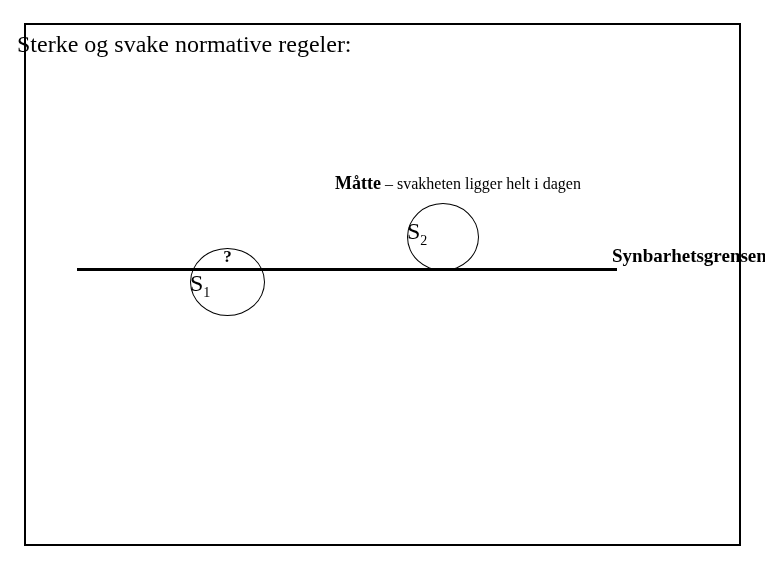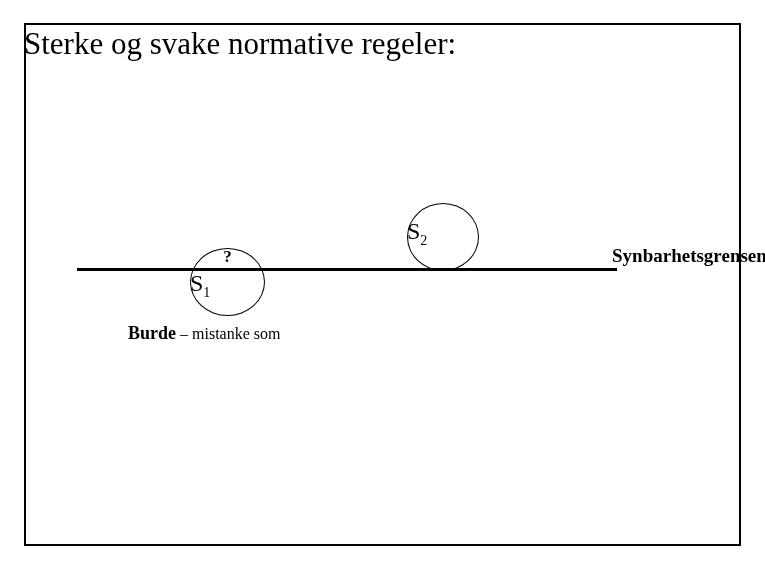--- a/index.html
+++ b/index.html
@@ -23,22 +23,22 @@
   .slide-frame {
     position: absolute;
     left: 24px; top: 23px;
     width: 717px; height: 523px;
     border: 2px solid #000000;
     box-sizing: border-box;
     background: #ffffff;
   }
   .slide-title {
     position: absolute;
-    left: 24px; top: 28px;
-    font-size: 31px;
+    left: 17px; top: 28px;
+    font-size: 24px;
     line-height: 32px;
     white-space: nowrap;
   }
   .annotation {
     position: absolute;
     font-size: 16px;
     line-height: 22px;
     white-space: nowrap;
   }
   .annotation .term {
@@ -104,33 +104,33 @@
 </style>
 </head>
 <body>
 
 <div class="canvas">
 
   <div class="slide-frame"></div>
 
   <div class="slide-title">Sterke og svake normative regeler:</div>
 
+  <div class="annotation maatte-annotation">
+    <b class="term">Måtte</b>
+    <span>– svakheten ligger helt i dagen</span>
+  </div>
 
   <div class="circle circle-s2"></div>
   <div class="node-label s2-label"><span>S</span><sub>2</sub></div>
 
   <div class="threshold-line"></div>
 
   <div class="threshold-label">Synbarhetsgrensen</div>
 
   <div class="circle circle-s1"></div>
   <div class="question-marker">?</div>
   <div class="node-label s1-label"><span>S</span><sub>1</sub></div>
 
   <div class="annotation burde-annotation">
-    <div>
-      <b class="term">Burde</b>
-      <span>– mistanke som</span>
-    </div>
   </div>
 
 
 </div>
 
 </body></html>

